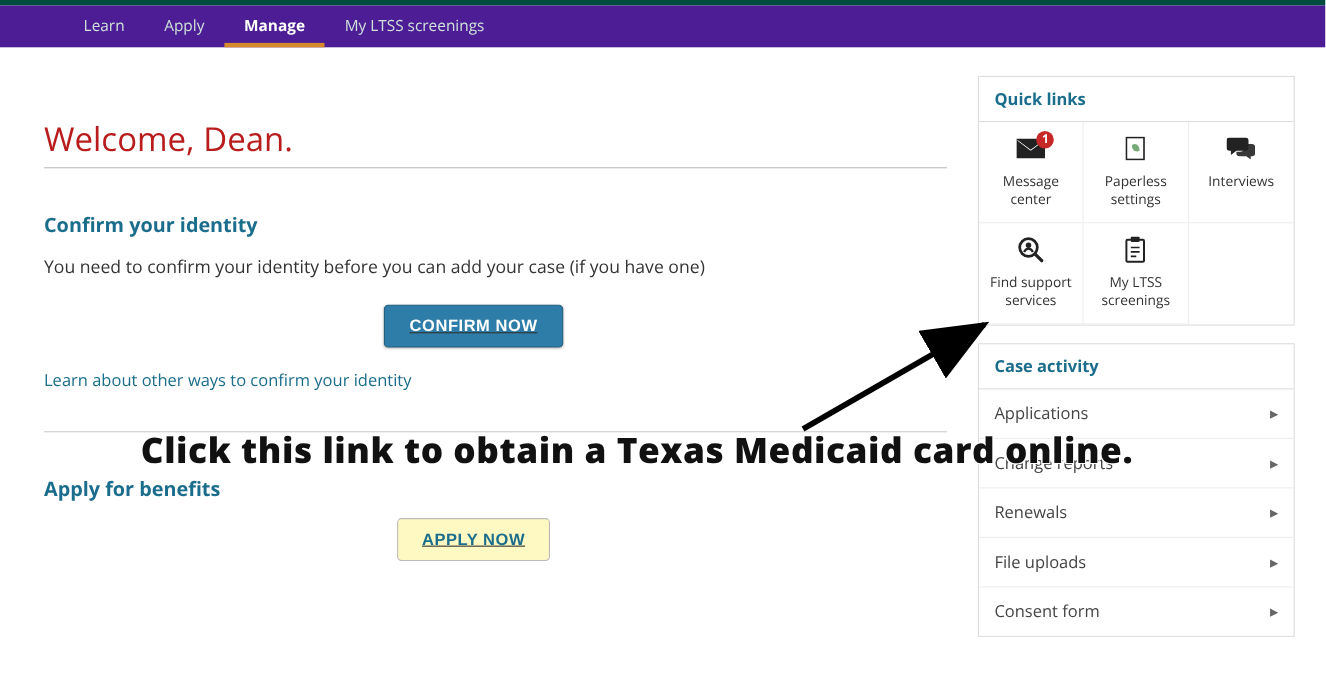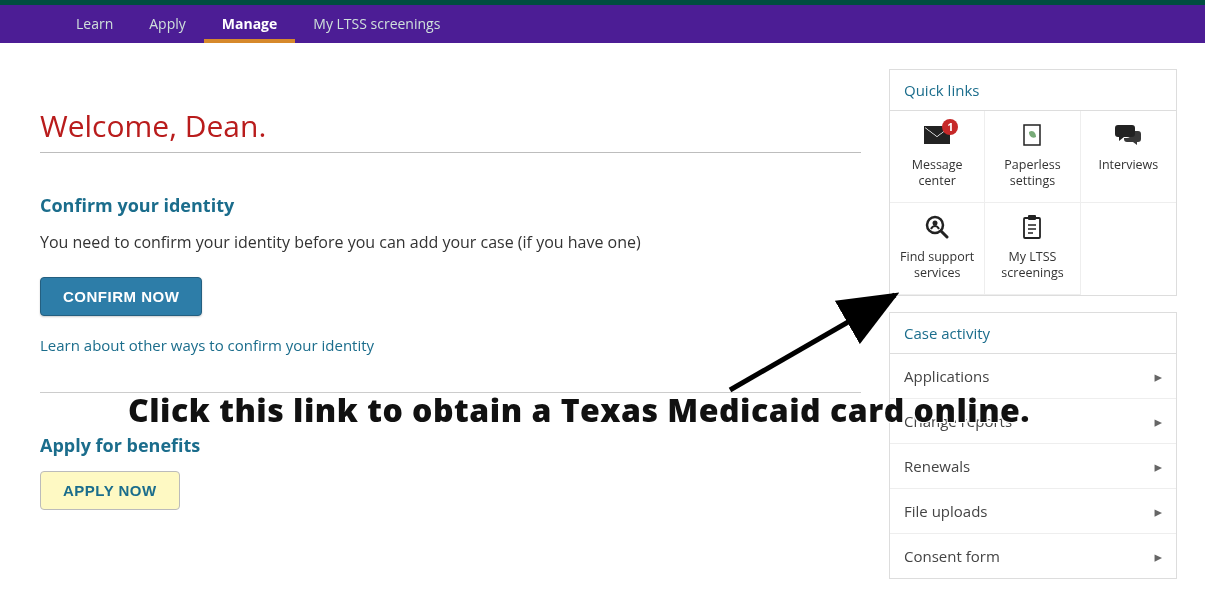--- a/index.html
+++ b/index.html
@@ -8,28 +8,28 @@
   .navbar { background: #4c1d95; height: 38px; display: flex; align-items: center; padding-left: 58px; }
   .nav-item { color: #cfe0db; font-size: 14px; padding: 0 18px; height: 38px; line-height: 38px; cursor: pointer; position: relative; }
   .nav-item.active { color: #fff; font-weight: 700; }
   .nav-item.active::after { content: ""; position: absolute; left: 0; right: 0; bottom: 0; height: 4px; background: #d6892b; }
   .page { display: flex; padding: 26px 28px 40px 40px; gap: 28px; align-items: flex-start; }
   .main { flex: 1; min-width: 0; }
   .welcome { font-size: 30px; font-weight: 500; color: #b91c1c; padding-bottom: 6px; border-bottom: 1px solid #bdbdbd; margin-top: 36px; }
   .section { margin-top: 40px; }
   .section-title { color: #1b6d8c; font-size: 18px; font-weight: 700; margin-bottom: 14px; }
   .section-text { font-size: 16px; color: #333; margin-bottom: 24px; }
-  .btn-row { display: flex; justify-content: flex-start; margin-bottom: 18px; padding-right: 40px; }
+  .btn-row { display: flex; justify-content: center; margin-bottom: 18px; padding-right: 40px; text-decoration: underline; }
   .btn-primary { background: #2d7da8; color: #fff; border: 1px solid #245f80; border-radius: 4px; padding: 10px 22px; font-size: 15px; font-weight: 700; letter-spacing: .5px; cursor: pointer; box-shadow: 0 1px 2px rgba(0,0,0,.2); }
   .btn-outline { background: #fef9c3; color: #1b6d8c; border: 1px solid #bbb; border-radius: 4px; padding: 10px 22px; font-size: 15px; font-weight: 700; letter-spacing: .5px; cursor: pointer; }
   .link { color: #1b6d8c; font-size: 15px; cursor: pointer; }
   .divider { border: none; border-top: 1px solid #ccc; margin: 36px 0 0 0; }
   .sidebar { width: 288px; flex: none; }
   .panel { border: 1px solid #ddd; margin-bottom: 16px; }
-  .panel-header { color: #1b6d8c; font-size: 15px; font-weight: 400; padding: 10px 14px; border-bottom: 1px solid #ddd; }
+  .panel-header { color: #1b6d8c; font-size: 15px; font-weight: 700; padding: 10px 14px; border-bottom: 1px solid #ddd; }
   .ql-grid { display: grid; grid-template-columns: repeat(3, 1fr); }
   .ql-cell { border-right: 1px solid #eee; border-bottom: 1px solid #eee; padding: 12px 4px 10px; text-align: center; cursor: pointer; position: relative; display: flex; flex-direction: column; align-items: center; justify-content: flex-start; min-height: 92px; }
   .ql-cell:nth-child(3n) { border-right: none; }
   .ql-cell .icon { height: 24px; display: flex; align-items: center; justify-content: center; color: #222; }
   .ql-cell .label { font-size: 12.5px; color: #333; margin-top: 10px; line-height: 1.25; }
   .badge { position: absolute; top: 8px; right: 26px; background: #c62828; color: #fff; border-radius: 50%; width: 16px; height: 16px; font-size: 11px; line-height: 16px; text-align: center; font-weight: 700; }
   .ca-list { }
   .ca-item { display: flex; align-items: center; justify-content: space-between; padding: 12px 14px; border-top: 1px solid #eee; font-size: 15px; color: #444; cursor: pointer; }
   .ca-item:first-child { border-top: none; }
   .ca-chevron { color: #666; }

